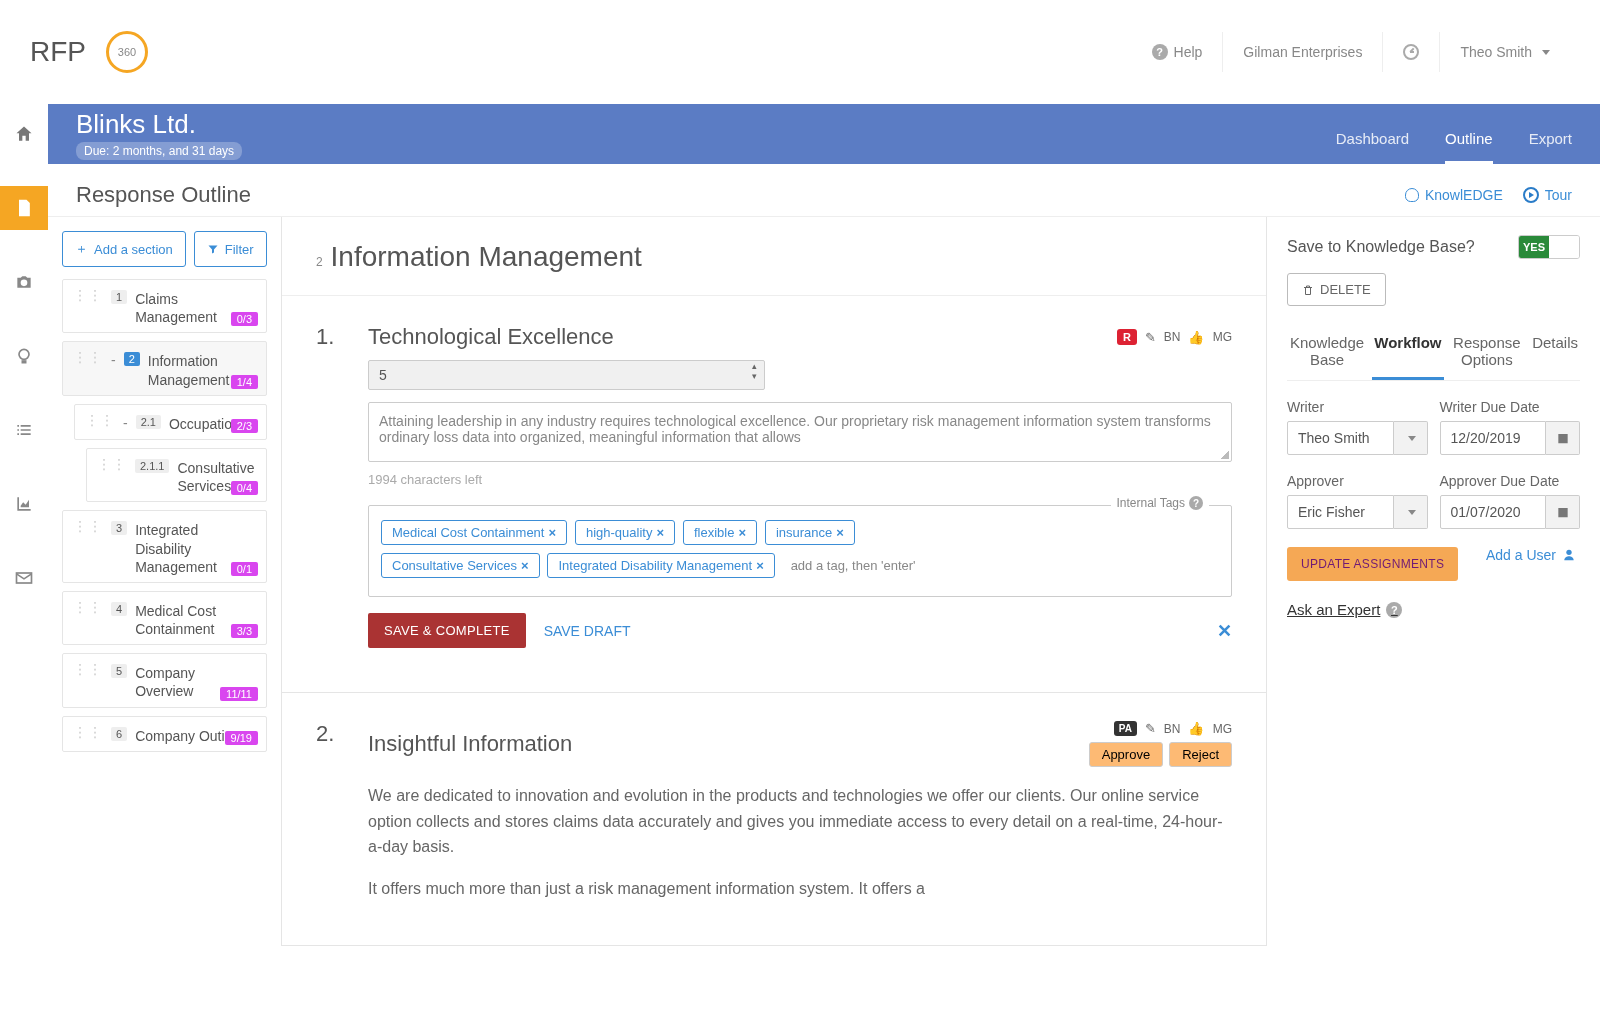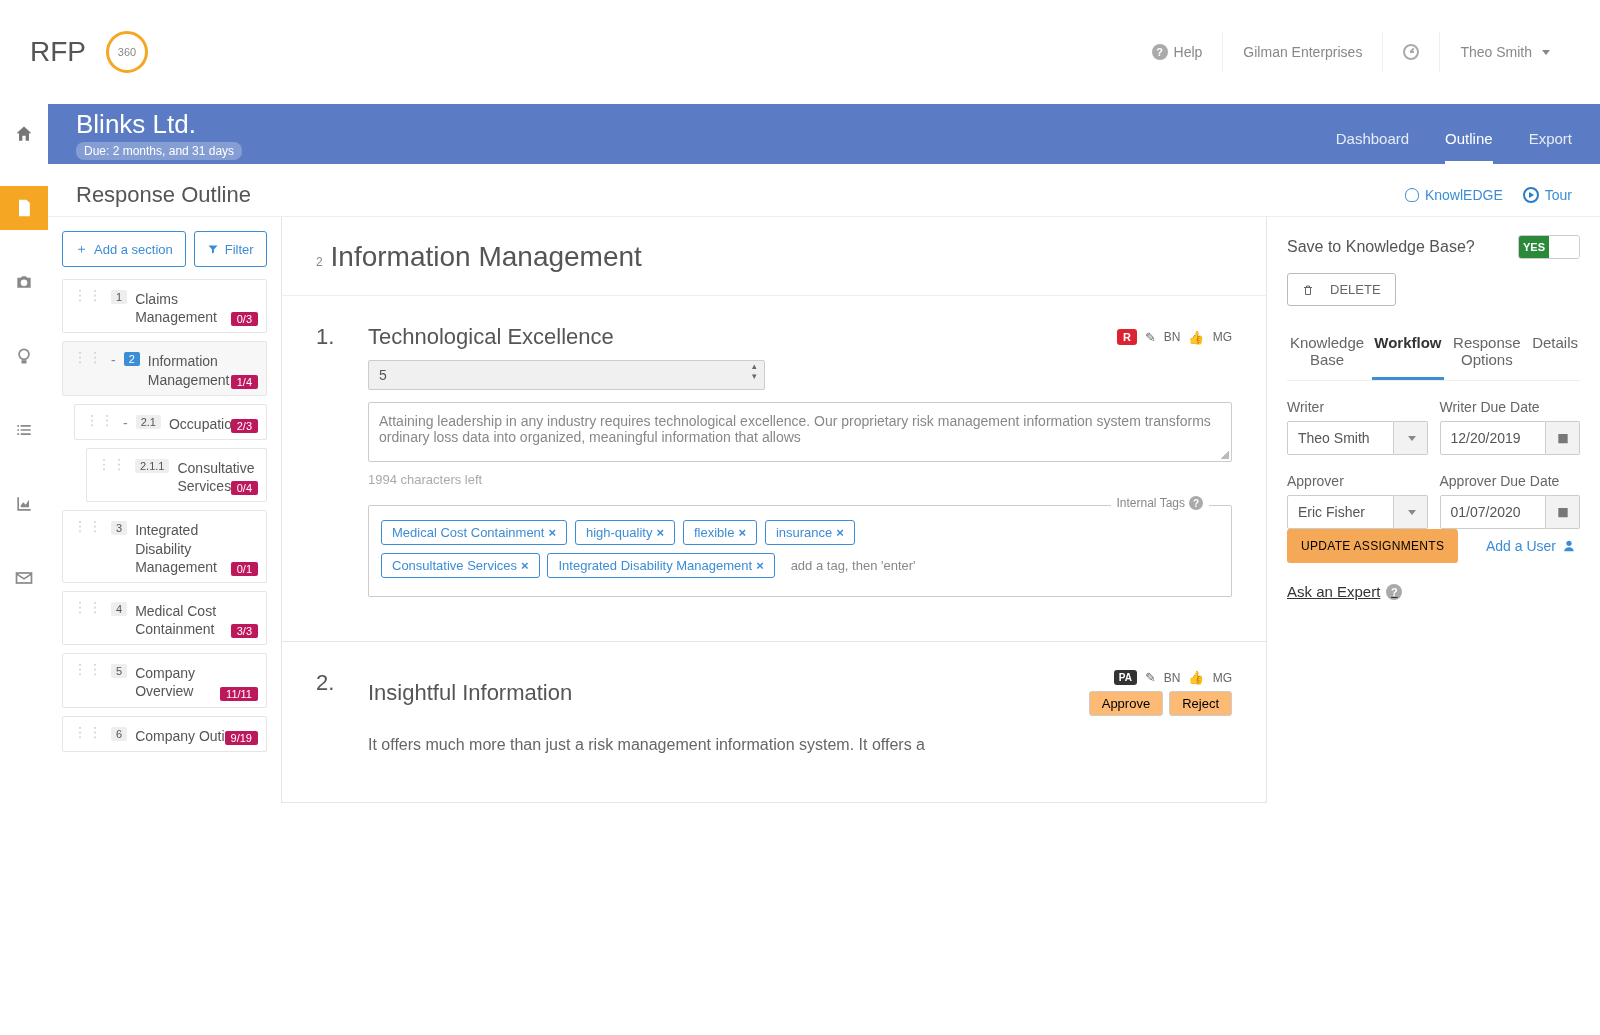--- a/index.html
+++ b/index.html
@@ -57,21 +57,21 @@
 .btn { border: 1px solid #3b8dd6; color: #3b8dd6; background: #fff; padding: 8px 12px; border-radius: 3px; font-size: 13px; cursor: pointer; display: inline-flex; align-items: center; gap: 6px;}
 .outline-btns { display: flex; gap: 8px; margin-bottom: 12px; }
 
 .outline-item { border: 1px solid #e5e5e5; border-radius: 2px; padding: 10px 10px 6px; margin-bottom: 8px; position: relative; background: #fff; cursor: pointer; display:flex; gap:8px; flex-direction:column;}
 .outline-item .row { display:flex; align-items:flex-start; gap:8px;}
 .drag-dots { color:#ccc; font-size:14px; line-height:10px; letter-spacing:1px;}
 .num-badge { background: #eee; color: #555; font-size: 11px; padding: 1px 5px; border-radius: 2px; min-width:16px; text-align:center;}
 .outline-item.active .num-badge.main { background: #3b8dd6; color: #fff; }
 .outline-item.active { background:#f7f7f7;}
 .outline-title { font-size: 14px; color: #555; line-height: 1.3; flex:1;}
-.count-badge { background: #be185d; color: #fff; font-size: 11px; padding: 1px 6px; border-radius: 2px; position: absolute; right: 8px; bottom: 6px; }
+.count-badge { background: #d946ef; color: #fff; font-size: 11px; padding: 1px 6px; border-radius: 2px; position: absolute; right: 8px; bottom: 6px; }
 .sub-outline { margin-left: 12px; }
 
 
 .center-panel { flex: 1; background: #fff; padding: 0; }
 .section-header { padding: 24px 34px 22px; border-bottom: 1px solid #eee;}
 .section-header .sec-num{font-size:12px; color:#888; margin-right:4px;}
 .section-header h1 { font-size: 28px; font-weight: 400; color: #555; display:inline;}
 .gray-bg { background: #f2f2f2; padding: 0; }
 .question-block { background: #fff; padding: 28px 34px; border-bottom: 1px solid #e5e5e5;}
 .q-head { display: flex; align-items: flex-start; gap: 24px; margin-bottom: 16px; }
@@ -102,31 +102,31 @@
 .approve-row { display: flex; gap: 6px; margin-top: 6px; justify-content:flex-end; }
 .approve-btn { border: 1px solid #ccc; background: #fdba74; padding: 4px 12px; border-radius: 3px; font-size: 13px; cursor: pointer; }
 .body-text{ font-size:16px; color:#666; margin-top:16px; line-height:1.6;}
 
 
 .right-panel { width: 334px; padding: 18px 20px; border-left: 1px solid #e5e5e5; }
 .save-kb-row { display: flex; align-items: center; justify-content: space-between; font-size: 16px; color: #555; margin-bottom: 14px;}
 .toggle { display: flex; border: 1px solid #ccc; border-radius: 3px; overflow: hidden; width: 62px; height: 24px;}
 .toggle .yes { background: #2a8a3a; color: #fff; flex:1; text-align:center; font-size:11px; font-weight:bold; line-height:22px;}
 .toggle .blank { background: #fff; flex:1;}
-.delete-btn { border: 1px solid #bbb; background: #fff; padding: 8px 14px; border-radius: 3px; color: #666; cursor: pointer; display:inline-flex; gap:16px; align-items:center; font-size:13px;}
+.delete-btn { border: 1px solid #bbb; background: #fff; padding: 8px 14px; border-radius: 3px; color: #666; cursor: pointer; display:inline-flex; gap:6px; align-items:center; font-size:13px;}
 .right-tabs { display: flex; justify-content: space-between; margin-top: 22px; border-bottom: 1px solid #eee; font-size: 15px;}
 .right-tab { padding: 6px 2px 12px; color: #666; cursor: pointer; text-align: center; }
 .right-tab.active { color: #333; font-weight: 700; border-bottom: 3px solid #3b8dd6; }
 .form-row { display: flex; gap: 12px; margin-top: 18px; }
 .form-col { flex: 1; }
 .form-label { font-size: 14px; color: #666; margin-bottom: 6px; display:block;}
 .input-group { display: flex; }
 .input-like { border: 1px solid #ccc; padding: 8px 10px; border-radius: 2px 0 0 2px; flex: 1; background: #fff; font-size:14px; color:#555;}
 .input-addon { border: 1px solid #ccc; border-left: none; background: #f2f2f2; width: 34px; display: flex; align-items: center; justify-content: center; border-radius: 0 2px 2px 0; color:#777;}
-.btn-warning { background: #f5a855; color: #000000; border: none; padding: 10px 14px; border-radius: 3px; font-size: 12px; cursor: pointer; letter-spacing:0.3px;}
+.btn-warning { background: #f5a855; color: #701a75; border: none; padding: 10px 14px; border-radius: 3px; font-size: 12px; cursor: pointer; margin-top: 18px; letter-spacing:0.3px;}
 .right-actions { display: flex; align-items: center; justify-content: space-between; }
 .add-user { color: #3b8dd6; display: flex; align-items: center; gap: 6px; font-size: 14px; cursor:pointer;}
 .ask-expert { margin-top: 20px; font-size: 15px; color: #333; text-decoration: underline; display:inline-flex; gap:6px; align-items:center; cursor:pointer;}
 </style>
 </head>
 <body>
 
 <div class="topbar">
   <div class="logo">
     <span>RFP</span>
@@ -355,20 +355,25 @@
                   <br>
                   <span class="tag">
                       <span>Consultative Services</span>
                       <span class="x">×</span>
                     </span>
                   <span class="tag">
                       <span>Integrated Disability Management</span>
                       <span class="x">×</span>
                     </span>
                   <span class="tag-entry">add a tag, then 'enter'</span>
+                </div>
+                <div class="action-row">
+                  <button class="btn-primary">SAVE &amp; COMPLETE</button>
+                  <button class="btn-link">SAVE DRAFT</button>
+                  <span class="close-x">✕</span>
                 </div>
               </div>
             </div>
           </div>
 
           <div class="question-block">
             <div class="q-head">
               <div class="q-num">2.</div>
               <div class="q-body">
                 <div class="q-title-row">
@@ -380,20 +385,21 @@
                       <span>BN</span>
                       <span class="thumb-icon">👍</span>
                       <span>MG</span>
                     </div>
                     <div class="approve-row">
                       <button class="approve-btn">Approve</button>
                       <button class="approve-btn">Reject</button>
                     </div>
                   </div>
                 </div>
+                <p class="body-text">We are dedicated to innovation and evolution in the products and technologies we offer our clients. Our online service option collects and stores claims data accurately and gives you immediate access to every detail on a real-time, 24-hour-a-day basis.</p>
                 <p class="body-text">It offers much more than just a risk management information system. It offers a</p>
               </div>
             </div>
           </div>
         </div>
       </div>
 
       <div class="right-panel">
         <div class="save-kb-row">
           <span>Save to Knowledge Base?</span>

